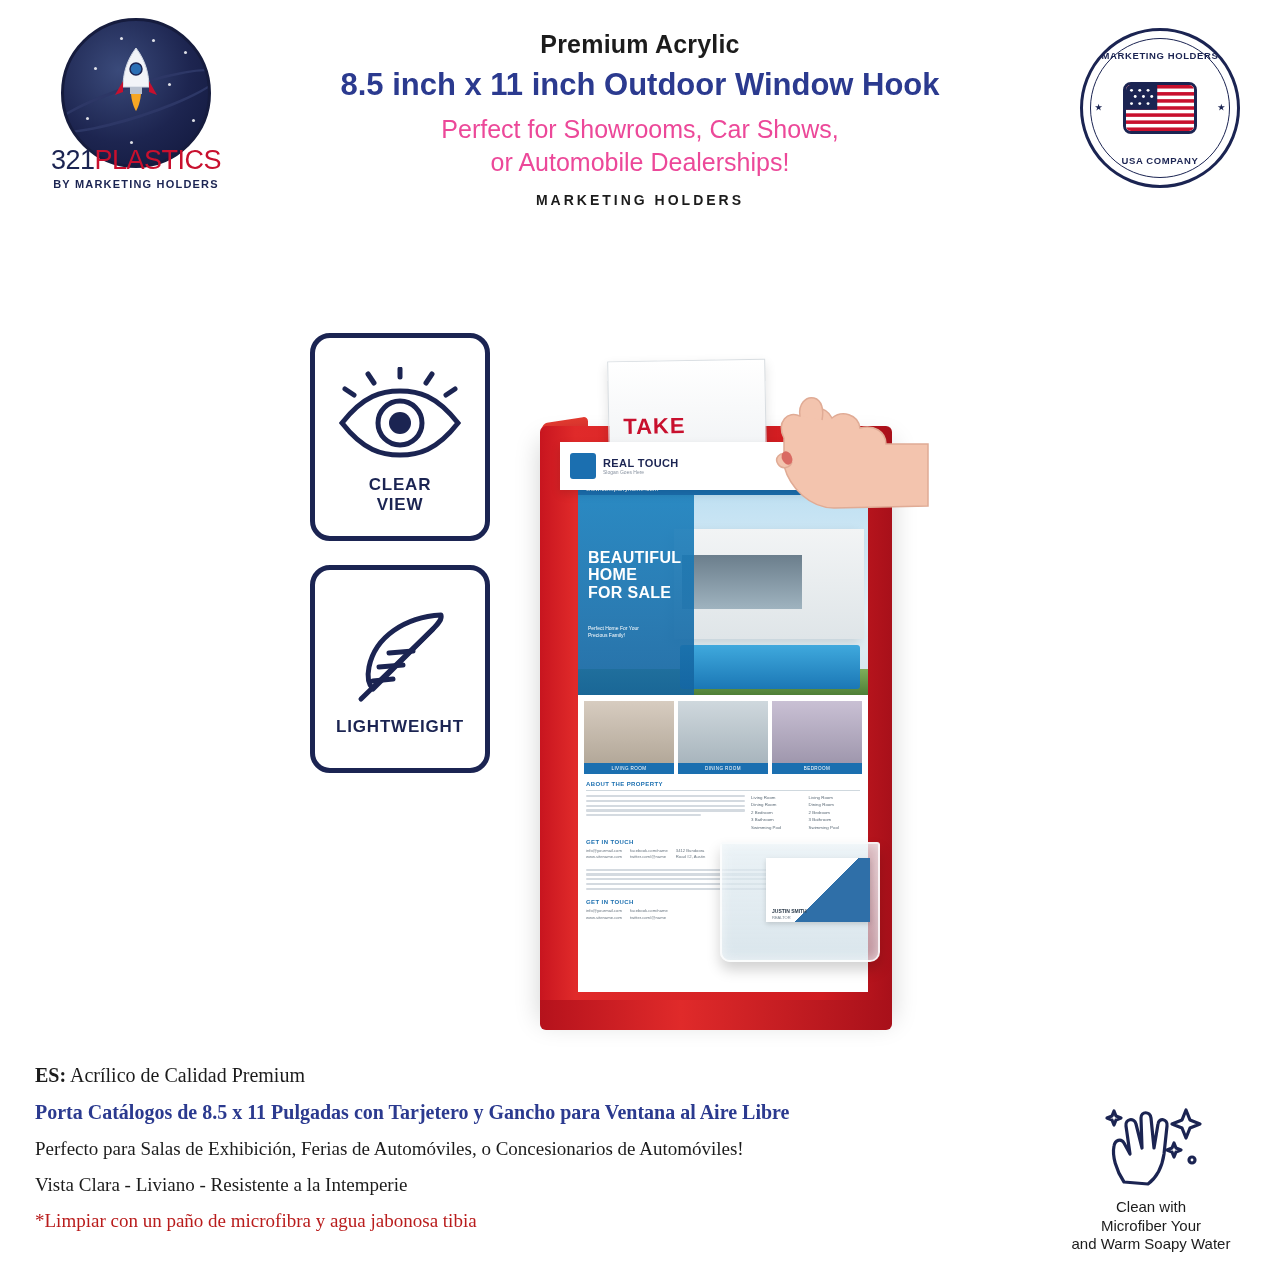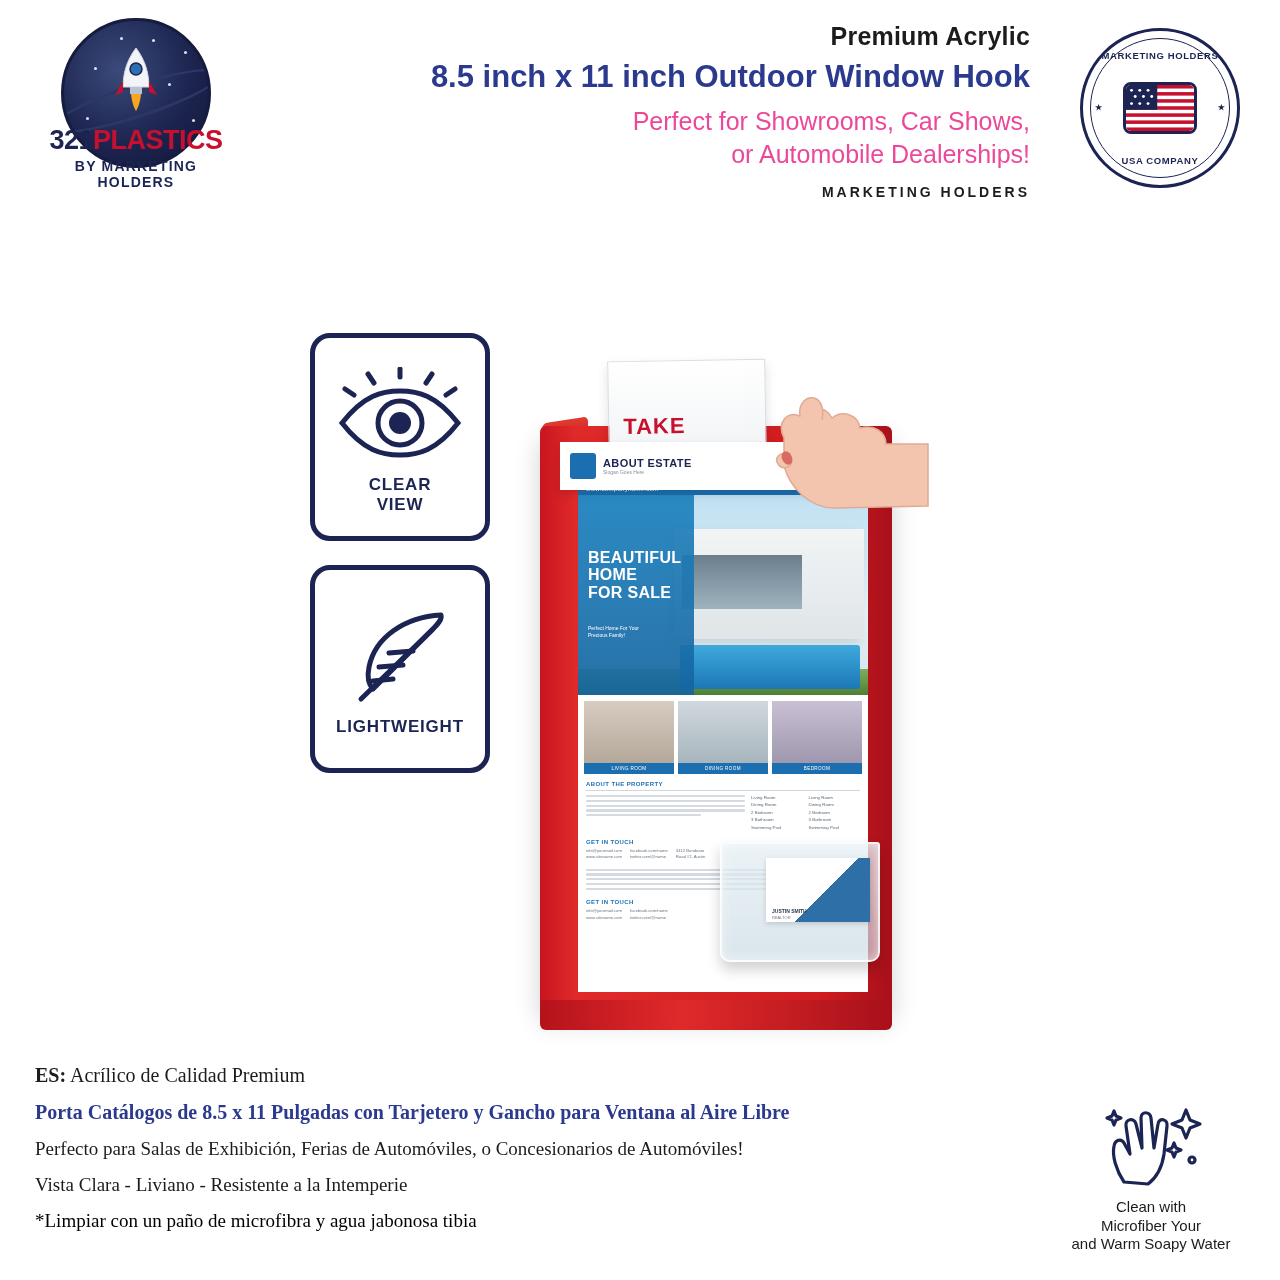--- a/index.html
+++ b/index.html
@@ -35,30 +35,30 @@
     transform: rotate(-18deg);
   }
   .rocket {
     position: absolute; left: 50%; top: 24px; transform: translateX(-50%);
   }
   .logo-text {
     position: absolute; bottom: 8px; left: 0; width: 100%;
     text-align: center;
   }
   .logo-text .main {
-    font-size: 27px; font-weight: bold; letter-spacing: -0.5px;
+    font-size: 27px; font-weight: normal; letter-spacing: -0.5px;
   }
   .logo-text .main .n321 { color: #1b2452; }
   .logo-text .main .plastics { color: #c8102e; }
   .logo-text .sub {
-    font-size: 14px; color: #1b2452; letter-spacing: 1.2px; margin-top: 2px; font-weight: bold;
+    font-size: 11px; color: #1b2452; letter-spacing: 1.2px; margin-top: 2px; font-weight: bold;
   }
 
   .header-center {
-    position: absolute; left: 250px; top: 22px; width: 780px; text-align: right;
+    position: absolute; left: 250px; top: 30px; width: 780px; text-align: center;
   }
   .h-premium { font-size: 25px; font-weight: bold; color: #1c1c1c; letter-spacing: .2px; }
   .h-title {
     font-size: 31px; font-weight: bold; color: #2b3a8f; line-height: 1.28; margin-top: 6px;
   }
   .h-sub {
     font-size: 25px; color: #ec4899; line-height: 1.35; margin-top: 8px;
   }
   .h-brand {
     font-size: 14px; font-weight: bold; color: #1c1c1c; letter-spacing: 3px; margin-top: 12px;
@@ -218,21 +218,21 @@
   .cardbox-role { position: absolute; left: 6px; bottom: 2px; font-size: 4px; color: #6d7b88; }
 
   
   .footer { position: absolute; left: 35px; bottom: 34px; width: 1010px; }
   .f-line { margin-bottom: 14px; font-family: Liberation Serif, serif; }
   .f-es { font-size: 20px; color: #1c1c1c; }
   .f-es b { font-weight: bold; }
   .f-title { font-size: 20px; font-weight: bold; color: #2b3a8f; }
   .f-desc { font-size: 19px; color: #1c1c1c; }
   .f-feat { font-size: 19px; color: #1c1c1c; }
-  .f-note { font-size: 19px; color: #000000; }
+  .f-note { font-size: 19px; color: #b91c1c; }
 
   .clean-block { position: absolute; right: 24px; bottom: 26px; width: 210px; text-align: center; }
   .clean-text { font-size: 15px; color: #1c1c1c; line-height: 1.25; margin-top: 4px; }
 </style>
 </head>
 <body>
 
 <div class="page">
 
   <div class="header">
@@ -452,21 +452,21 @@
       </div>
     </div>
 
     <div class="take-sign">
       <div class="take-text">TAKE</div>
     </div>
 
     <div class="realestate-strip">
       <div class="re-logo"></div>
       <div>
-        <div class="re-name">ABOUT ESTATE</div>
+        <div class="re-name">REAL TOUCH</div>
         <div class="re-tag">Slogan Goes Here</div>
       </div>
       <div class="re-price">$3,00,000</div>
     </div>
 
     <div class="hand">
       <svg width="220" height="170" viewBox="0 0 220 170">
         <g fill="#f3c4ae" stroke="#e0ab95" stroke-width="1.5">
           <path d="M70 72 C62 56 74 44 86 50 C96 38 112 40 118 52 C128 44 144 48 146 62 C160 58 172 66 172 78 L214 78 L214 140 L120 142 C96 142 76 122 70 100 Z"></path>
           <path d="M86 50 C84 38 92 30 100 32 C108 34 110 44 108 54"></path>

